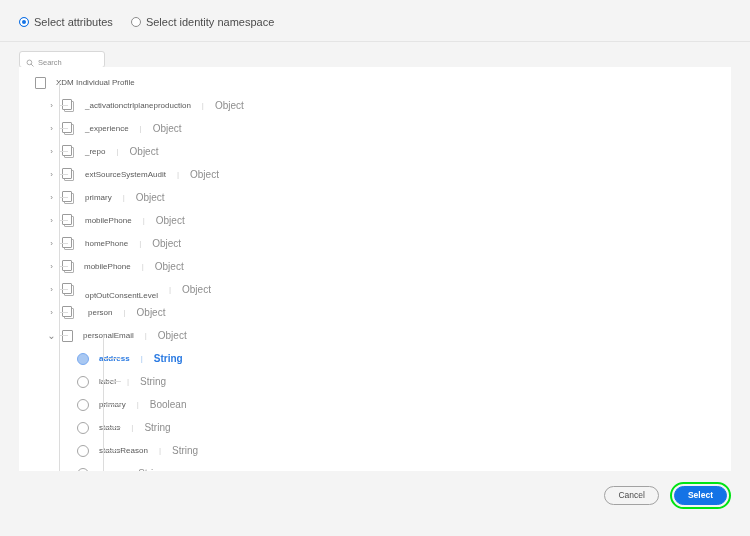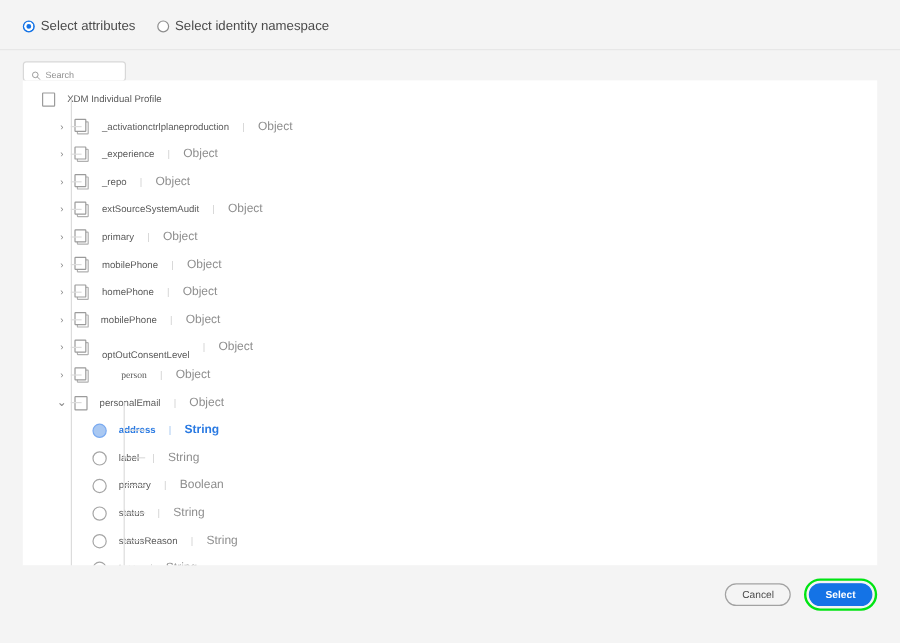--- a/index.html
+++ b/index.html
@@ -322,21 +322,21 @@
           <span class="node-type">Object</span>
         </div>
       </div>
       <div class="row">
         <div class="row-inner" style="margin-left: 28px;">
           <span class="chevron">›</span>
           <span class="icon-obj">
             <span class="back"></span>
             <span class="front"></span>
           </span>
-          <span class="node-name" style="margin-left: 20px; font-family: Liberation Serif, serif;">person</span>
+          <span class="node-name" style="margin-left: 7px;">person</span>
           <span class="node-sep" style="margin: 0px 4px;">|</span>
           <span class="node-type">Object</span>
         </div>
       </div>
       <div class="row">
         <div class="row-inner" style="margin-left: 28px;">
           <span class="chevron" style="font-size: 10px;">⌄</span>
           <span class="icon-sq"></span>
           <span class="node-name" style="margin-left: 4px;">personalEmail</span>
           <span class="node-sep" style="margin: 0px 4px;">|</span>

